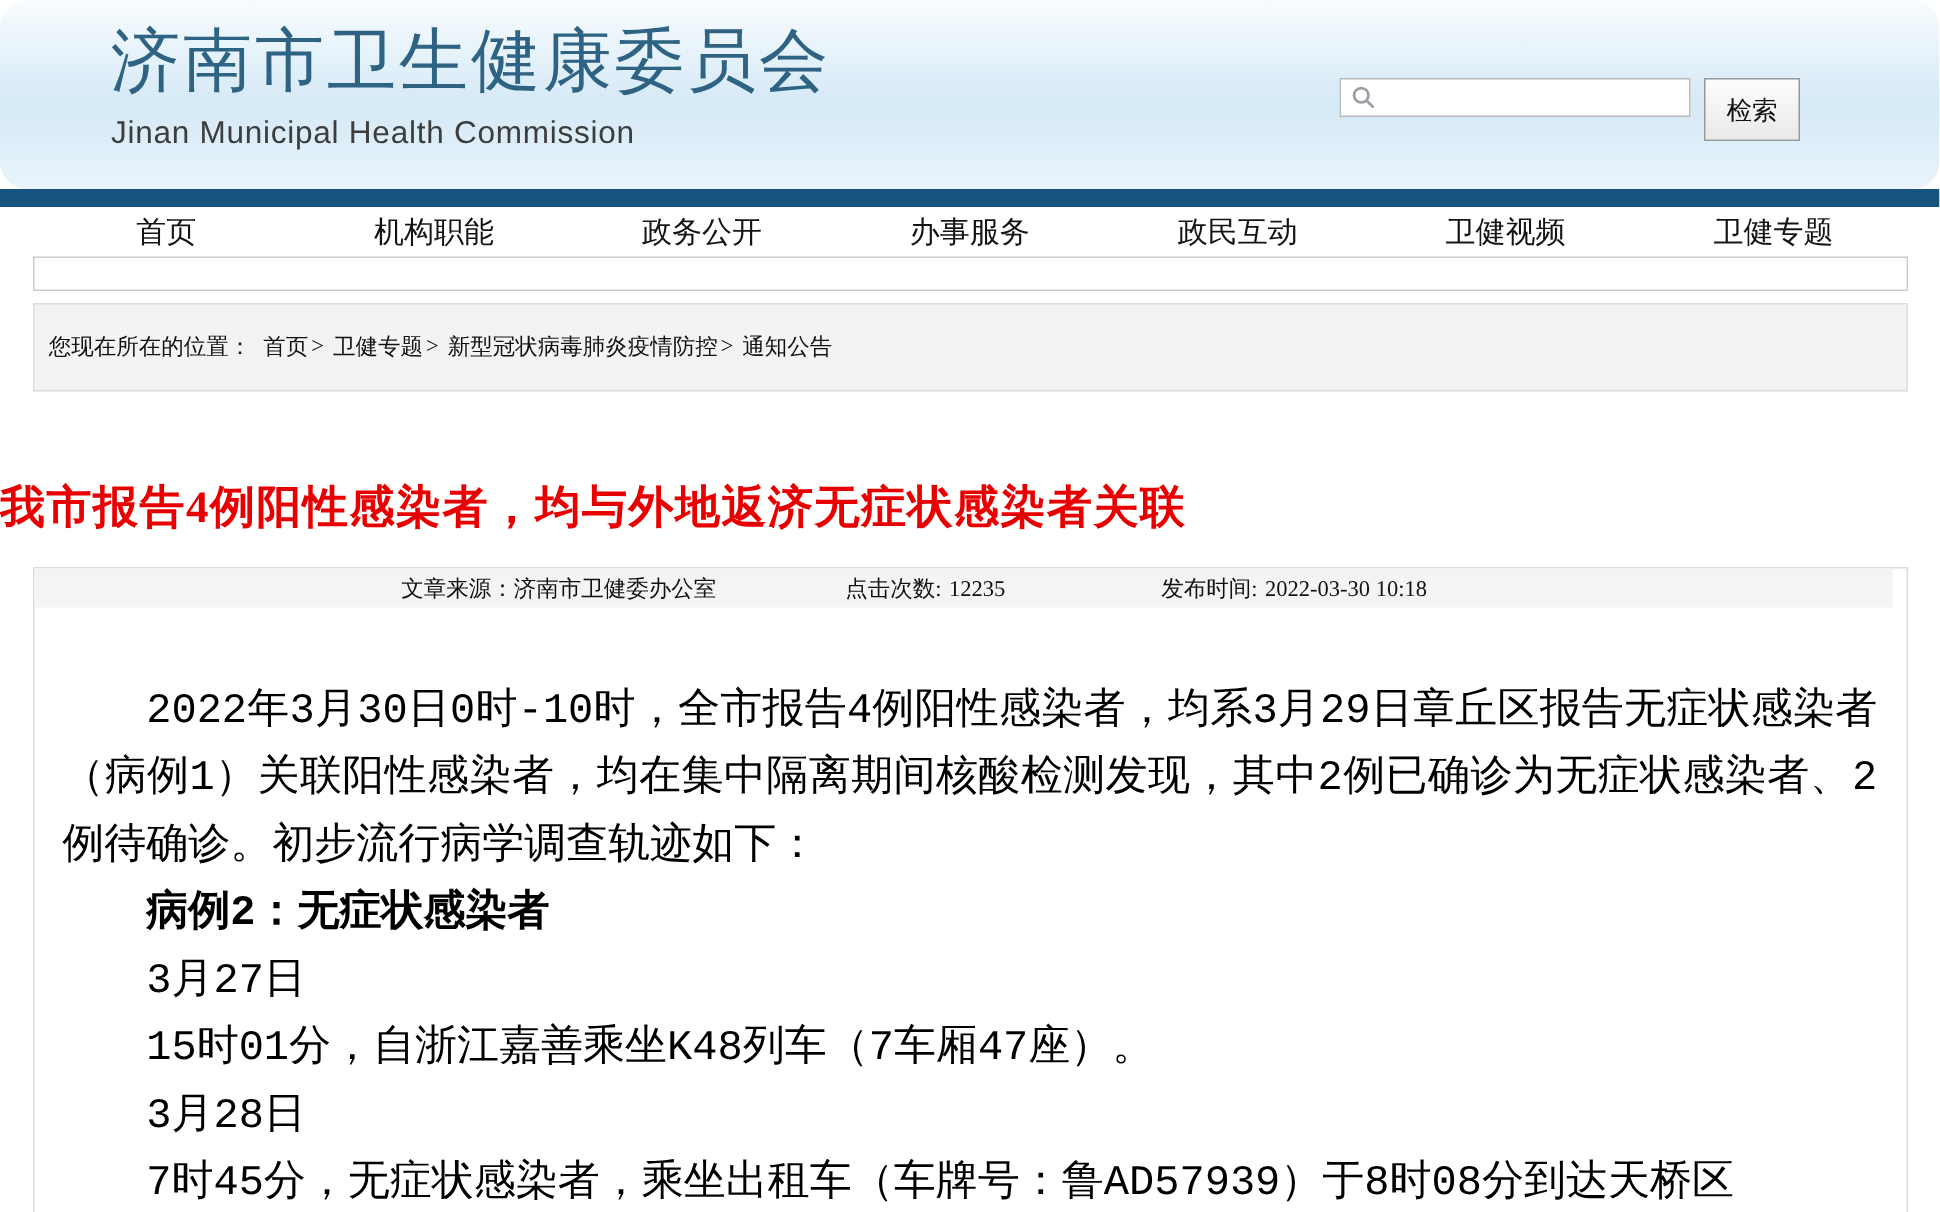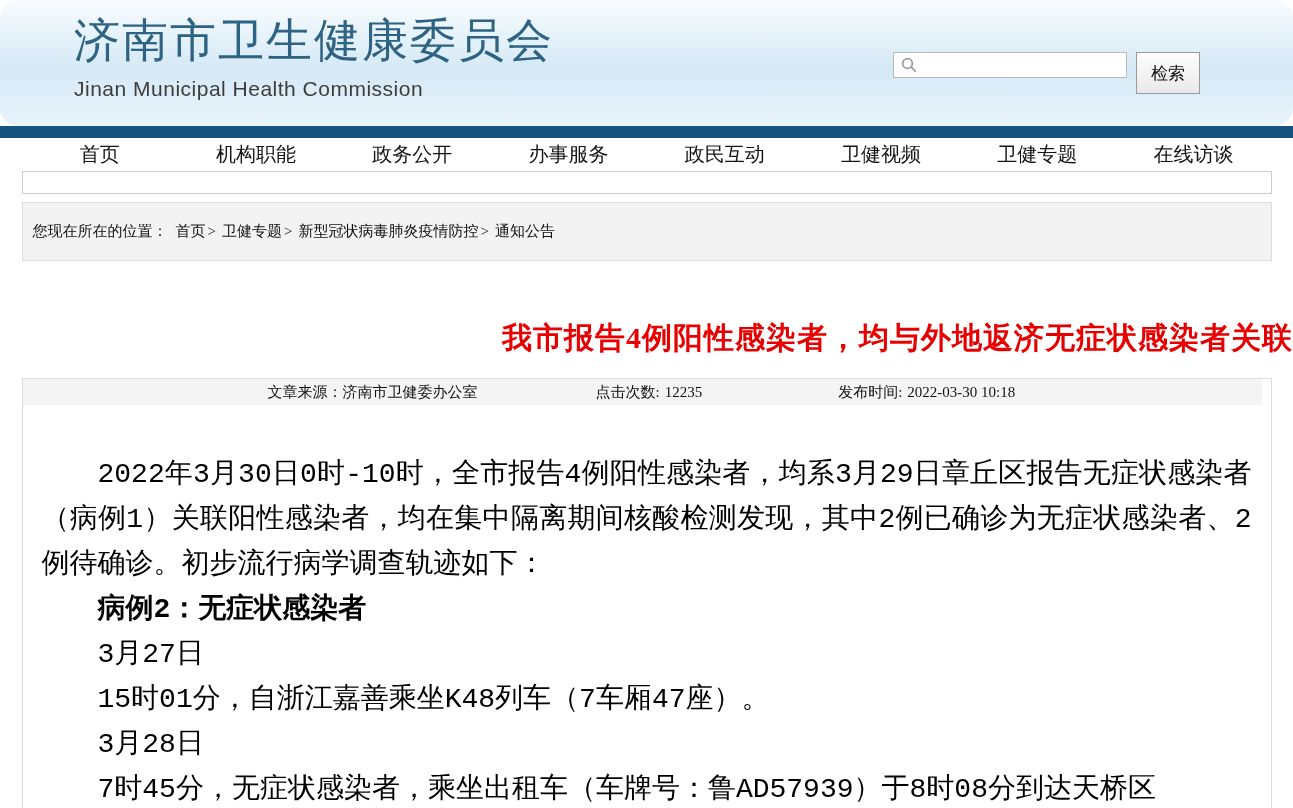--- a/index.html
+++ b/index.html
@@ -32,28 +32,28 @@
   
   .breadcrumb { width:1250px; height:59px; margin:8px auto 0; background:#f3f3f3;
                 border:1px solid #ddd; display:flex; align-items:center;
                 padding-left:10px; font-size:15px; color:#111;
                 font-family:"Liberation Serif", serif; }
   .breadcrumb .crumb { cursor:pointer; }
   .breadcrumb .sep { margin:0 6px 0 2px; }
   .breadcrumb .prefix { margin-right:8px; }
 
   
-  .article-title { margin-top:57px; text-align:right; font-family:"Liberation Serif", serif;
+  .article-title { margin-top:57px; text-align:left; font-family:"Liberation Serif", serif;
                    font-weight:bold; font-size:30px; color:#e80000; letter-spacing:1px; }
 
   .article-panel { width:1250px; margin:19px auto 0; border:1px solid #dcdcdc;
                    border-bottom:none; height:446px; }
   .meta-bar { width:calc(100% - 9px); height:26px; background:#f4f4f4;
               display:flex; align-items:center; padding-left:245px;
-              font-size:15px; color:#111; font-family:"Liberation Serif", serif;gap:32px; }
+              font-size:15px; color:#111; font-family:"Liberation Serif", serif; }
   .meta-item { white-space:nowrap; }
   .meta-item .v { margin-left:5px;text-align:right; }
   .meta-source { margin-right:86px; }
   .meta-clicks { margin-right:104px; }
 
   .article-body { padding:47px 19px 0 19px; font-family:Liberation Mono, monospace;
                   font-size:28px; line-height:45px; color:#000; text-align:justify; }
   .article-body p { text-indent:2em; }
   .article-body p.bold { font-weight:bold; }
 </style>
@@ -81,21 +81,20 @@
 
 <div class="blue-bar"></div>
 <div class="nav">
   <div class="nav-item">首页</div>
   <div class="nav-item">机构职能</div>
   <div class="nav-item">政务公开</div>
   <div class="nav-item">办事服务</div>
   <div class="nav-item">政民互动</div>
   <div class="nav-item">卫健视频</div>
   <div class="nav-item">卫健专题</div>
-  <div class="nav-item">在线访谈</div>
 </div>
 <div class="subnav-box"></div>
 
 <div class="breadcrumb">
   <span class="prefix">您现在所在的位置：</span>
   <span class="crumb">首页</span>
   <span class="sep">&gt;</span>
   <span class="crumb">卫健专题</span>
   <span class="sep">&gt;</span>
   <span class="crumb">新型冠状病毒肺炎疫情防控</span>

